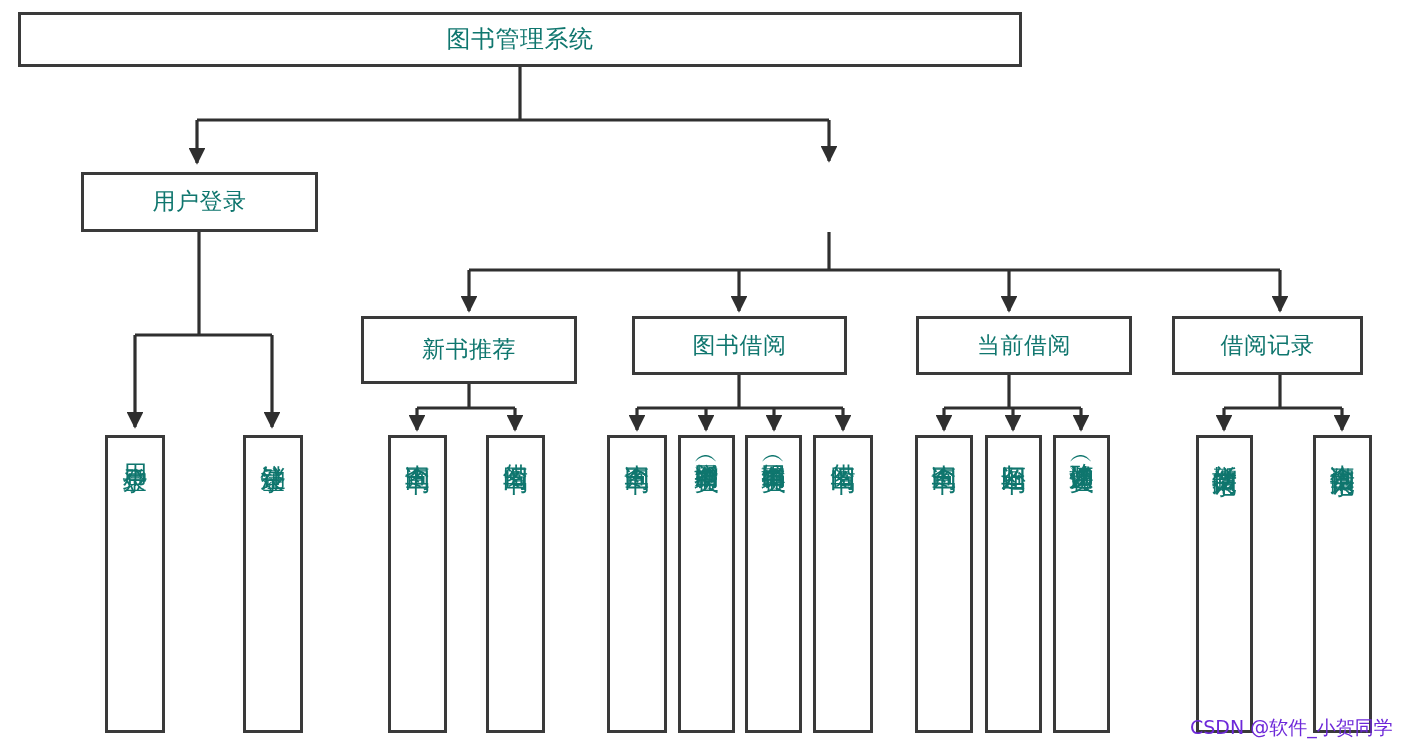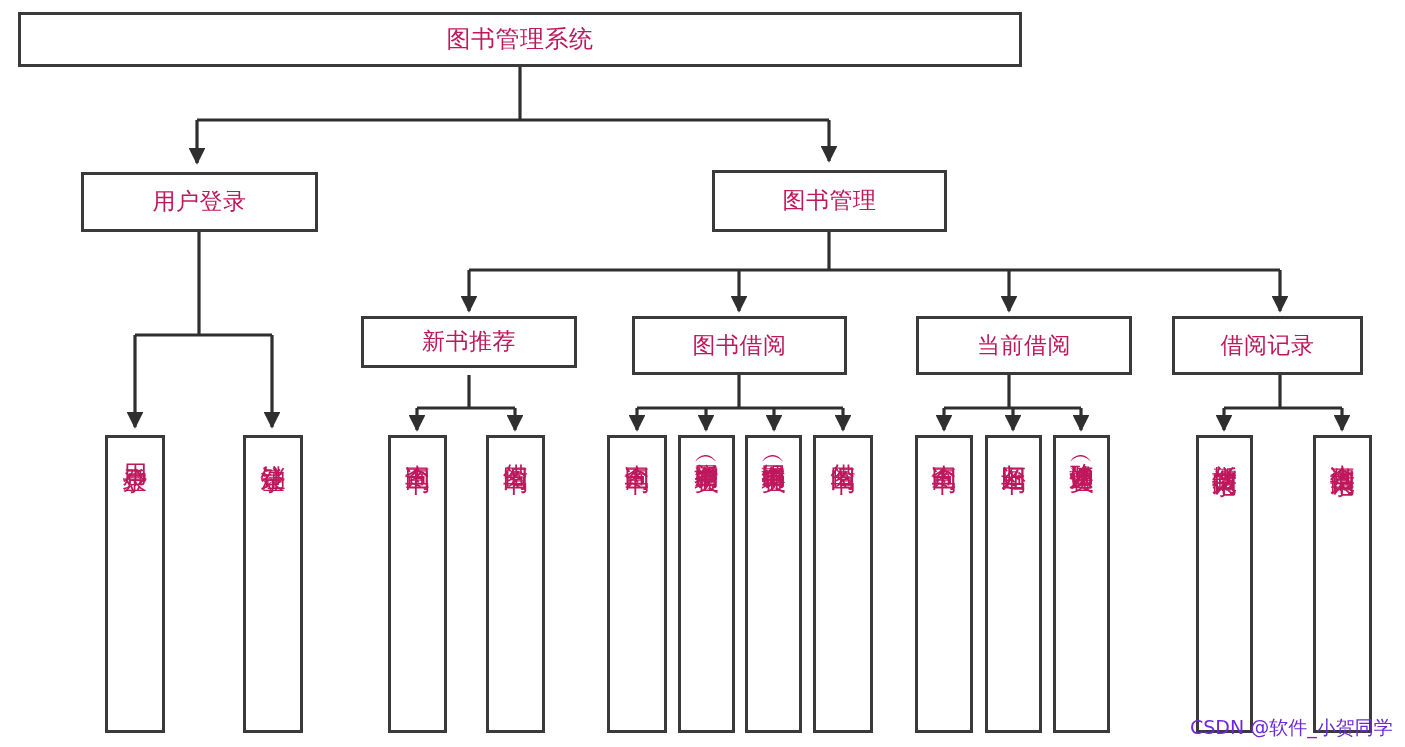--- a/index.html
+++ b/index.html
@@ -16,21 +16,21 @@
     overflow: hidden;
   }
   .node {
     position: absolute;
     box-sizing: border-box;
     border: 3px solid #3a3a3a;
     background: #ffffff;
     display: flex;
     align-items: center;
     justify-content: center;
-    color: #be185d;
+    color: #0f766e;
   }
   .node .lbl {
     display: block;
     text-align: center;
     line-height: 1.18;
     letter-spacing: 0.5px;
   }
   .node.horiz .lbl {
     font-size: 23px;
   }
@@ -125,25 +125,22 @@
     </g>
   </svg>
 
   <div class="node root horiz" style="left:18px; top:12px; width:1004px; height:55px;">
     <span class="lbl">图书管理系统</span>
   </div>
 
   <div class="node horiz" style="left:81px; top:172px; width:237px; height:60px;">
     <span class="lbl">用户登录</span>
   </div>
-  <div class="node horiz" style="left:712px; top:170px; width:235px; height:62px;">
-    <span class="lbl">图书管理</span>
-  </div>
 
-  <div class="node horiz" style="left:361px; top:316px; width:216px; height:52px;">
+  <div class="node horiz" style="left:361px; top:316px; width:216px; height:68px;">
     <span class="lbl">新书推荐</span>
   </div>
   <div class="node horiz" style="left:632px; top:316px; width:215px; height:59px;">
     <span class="lbl">图书借阅</span>
   </div>
   <div class="node horiz" style="left:901px; top:316px; width:216px; height:59px;margin-left:15px;">
     <span class="lbl">当前借阅</span>
   </div>
   <div class="node horiz" style="left:1172px; top:316px; width:191px; height:59px;">
     <span class="lbl">借阅记录</span>

